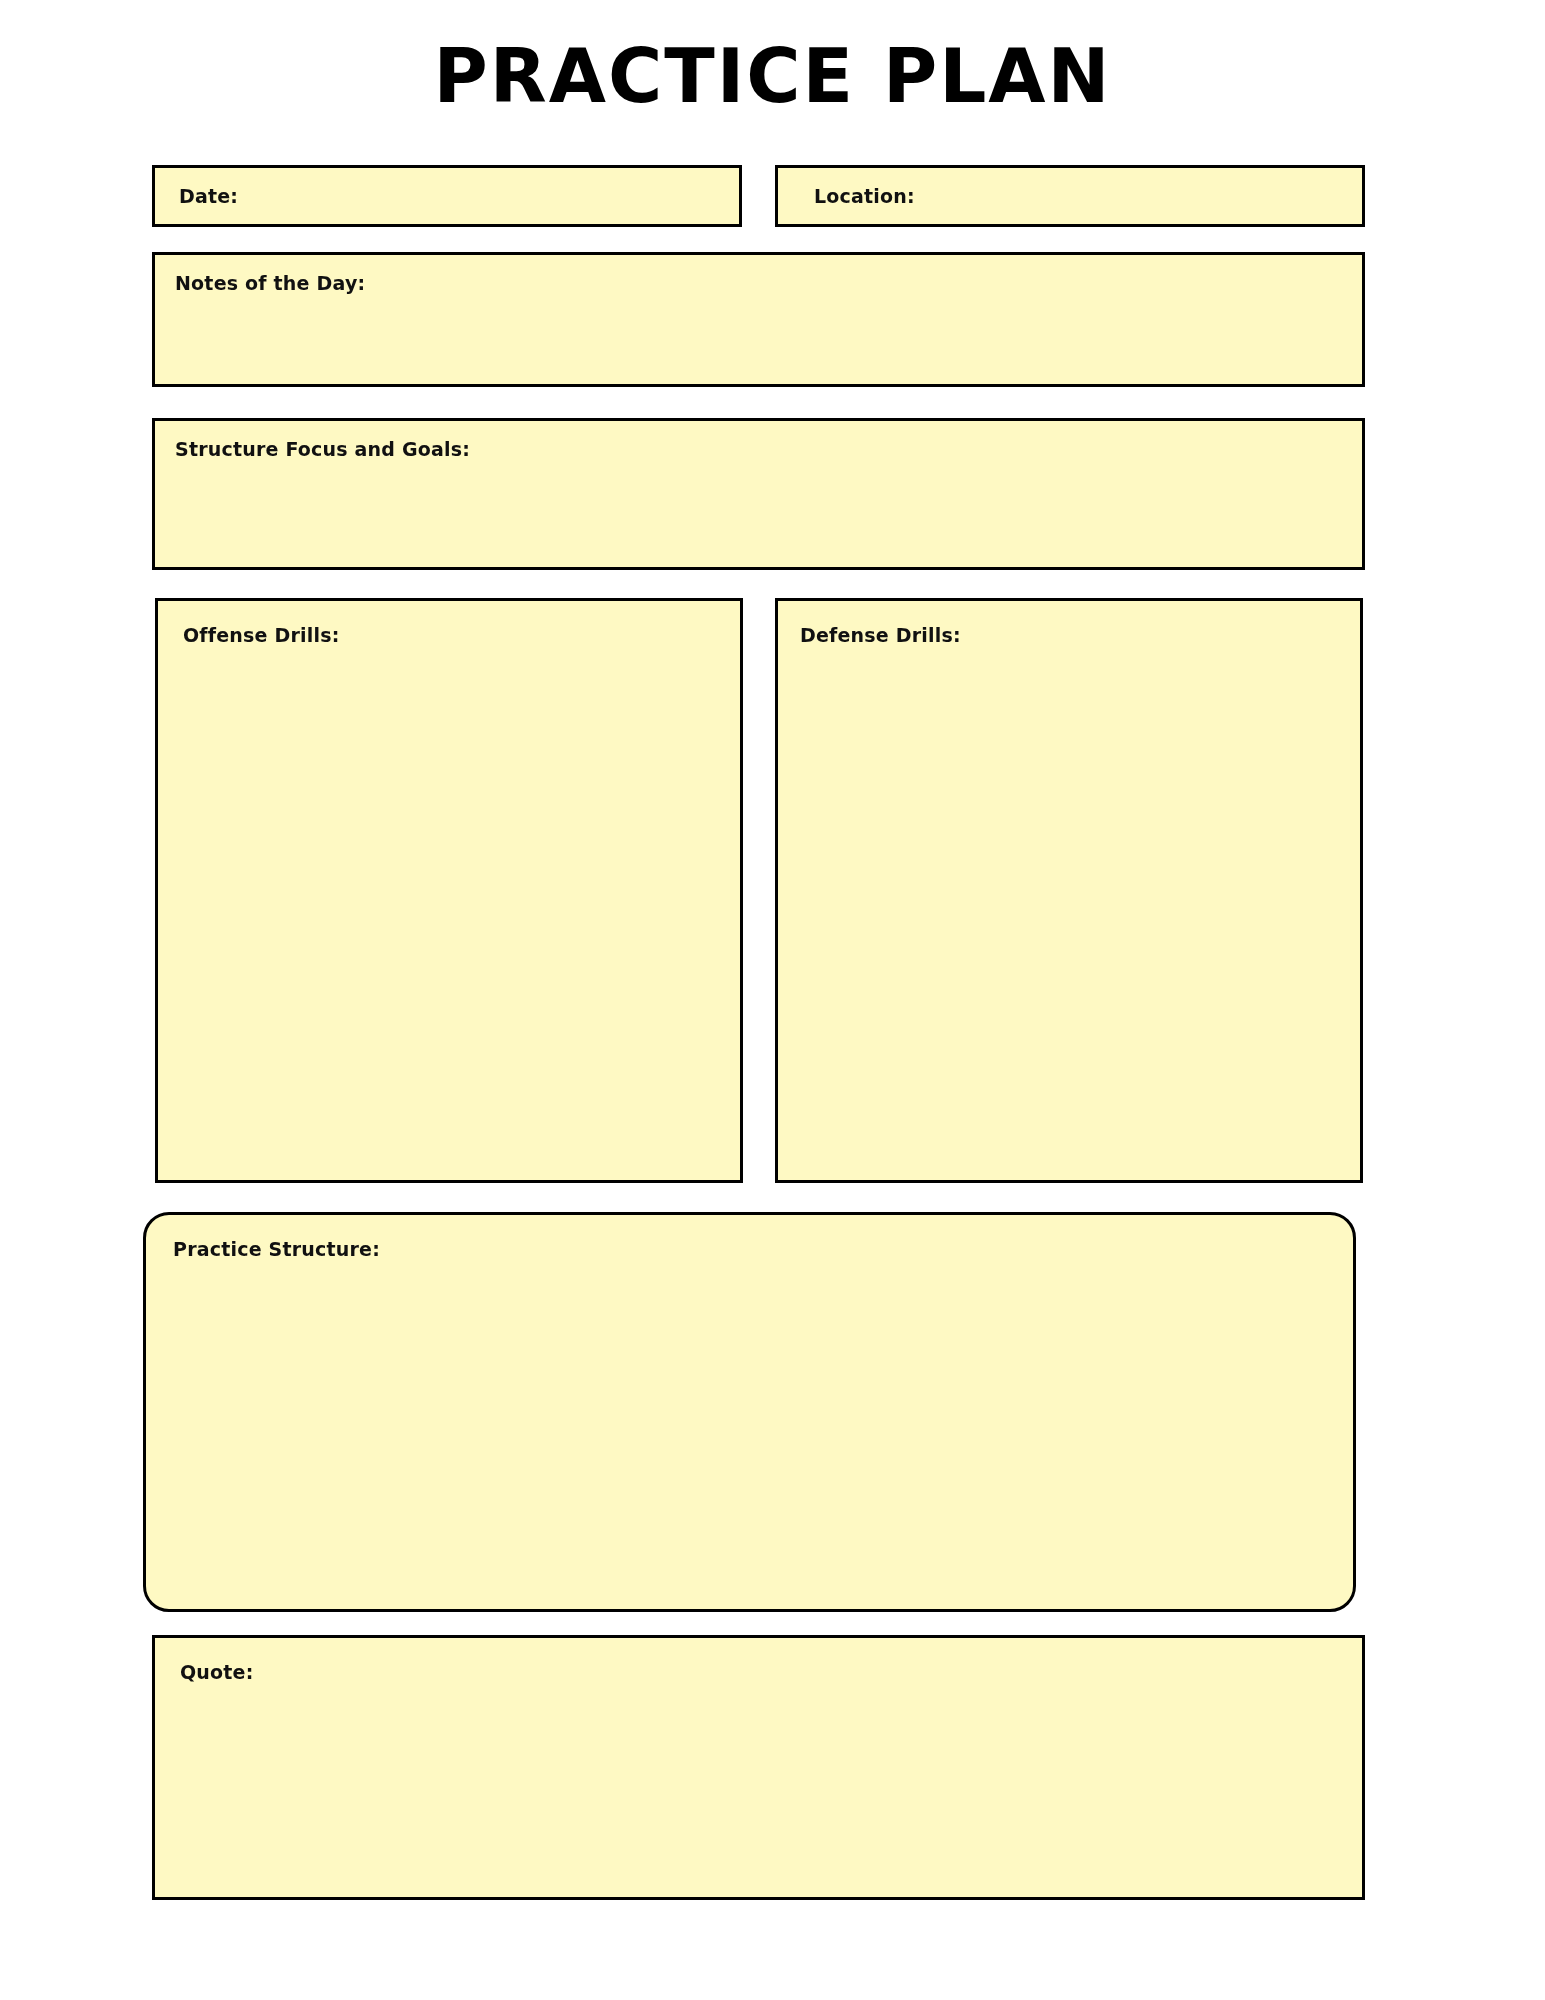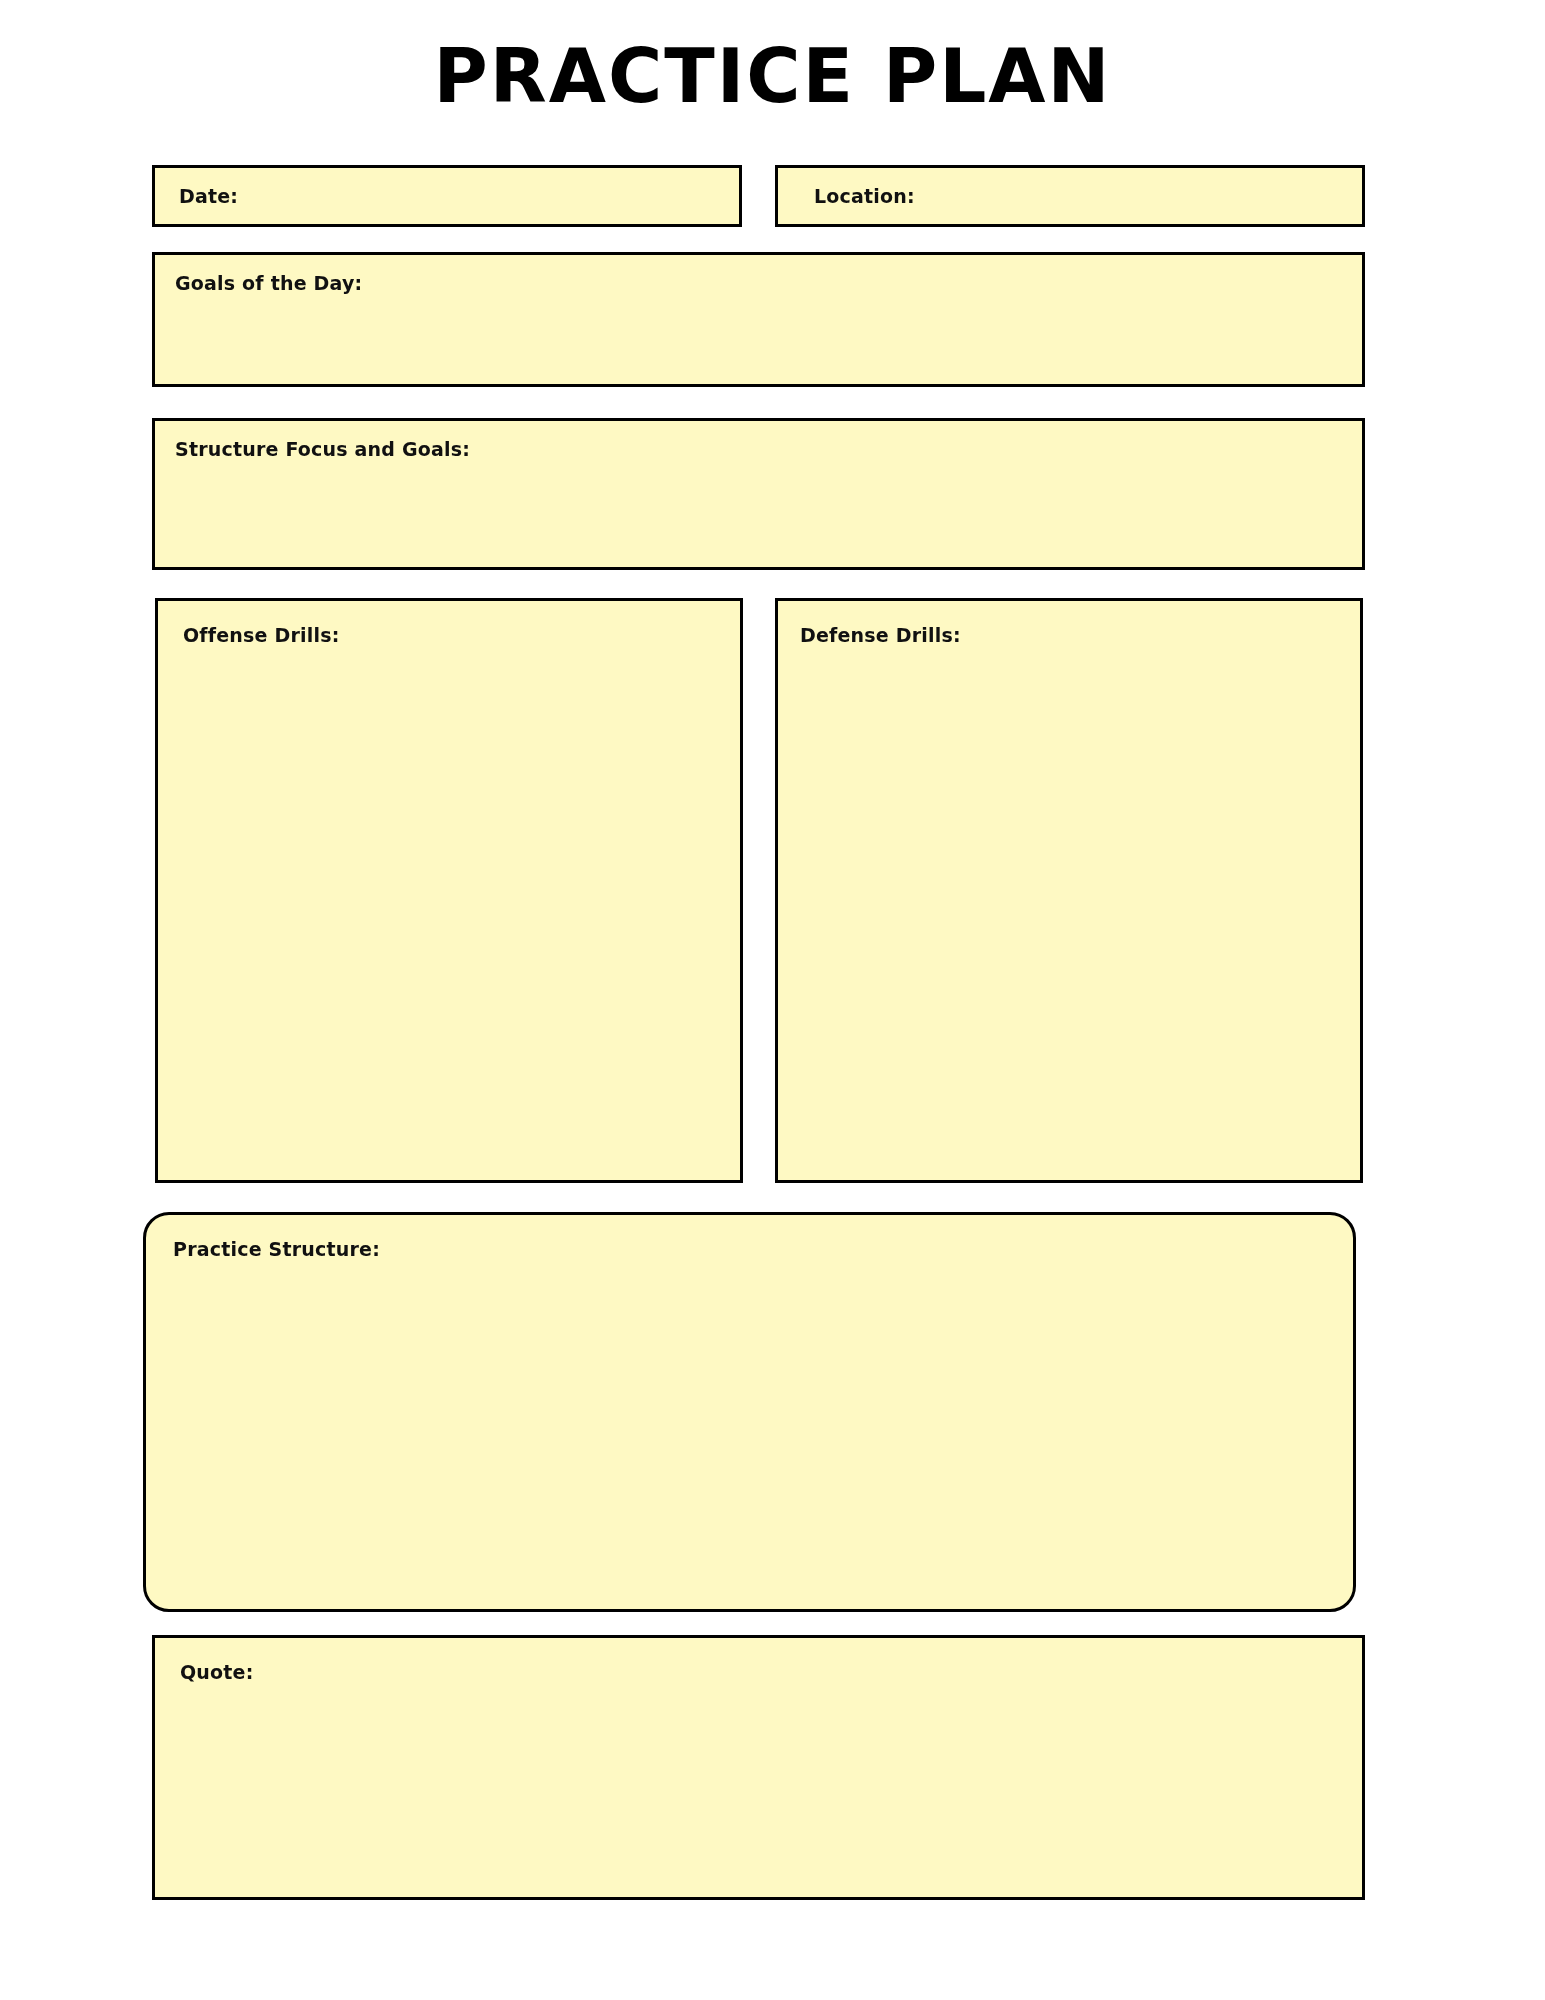--- a/index.html
+++ b/index.html
@@ -83,21 +83,21 @@
 
   <div class="box" id="date-box">
     <span class="box-label" id="date-label">Date:</span>
   </div>
 
   <div class="box" id="location-box">
     <span class="box-label" id="location-label">Location:</span>
   </div>
 
   <div class="box" id="quote-box">
-    <span class="box-label" id="quote-label">Goals of the Day:</span>
+    <span class="box-label" id="quote-label">Notes of the Day:</span>
   </div>
 
   <div class="box" id="focus-box">
     <span class="box-label" id="focus-label">Structure Focus and Goals:</span>
   </div>
 
   <div class="box" id="defense-box">
     <span class="box-label" id="defense-label">Defense Drills:</span>
   </div>
 

